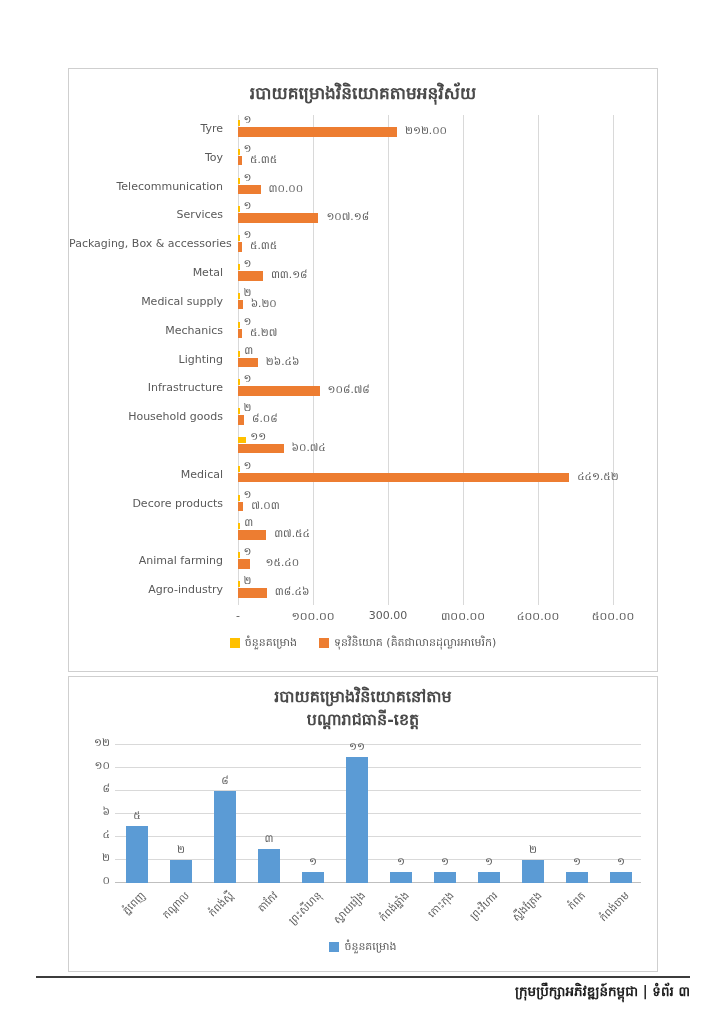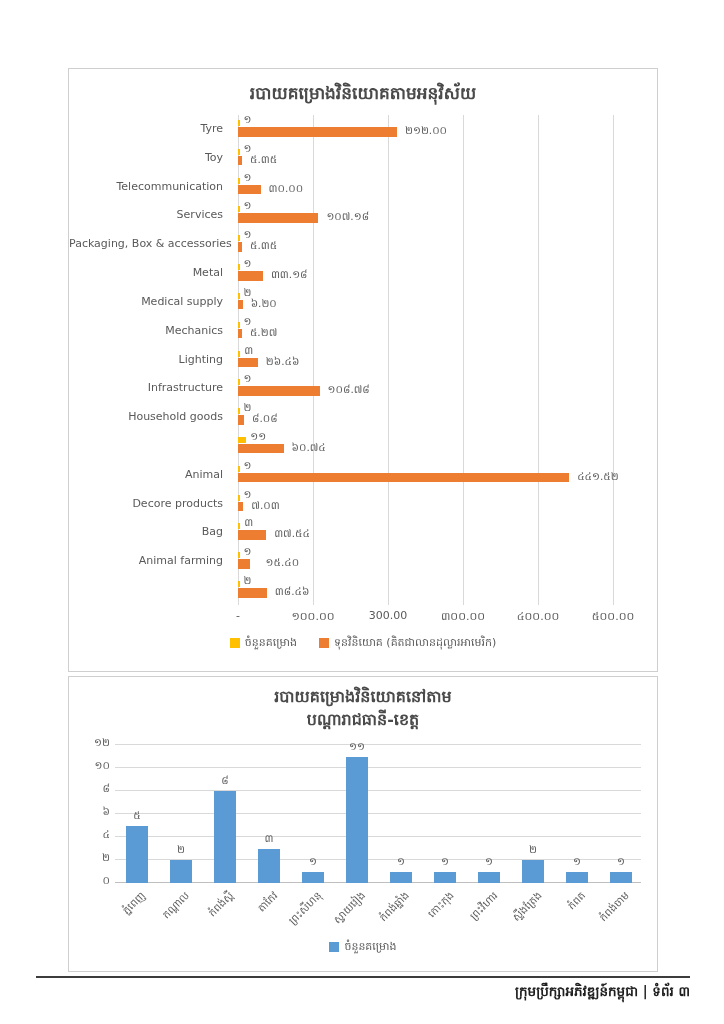--- a/index.html
+++ b/index.html
@@ -188,56 +188,56 @@
       </div>
       <div class="hrow" style="height: 28.8235px;">
         <div class="bars">
           <div class="bar-count" style="width: 8.25px; background: rgb(255, 192, 0);"></div>
           <span class="lbl-count" style="left: 12.25px;">១១</span>
           <div class="bar-val" style="width: 45.555px; background: rgb(237, 125, 49);"></div>
           <span class="lbl-val" style="left: 53.555px;">៦០.៧៤</span>
         </div>
       </div>
       <div class="hrow" style="height: 28.8235px;">
-        <div class="cat">Animal</div>
+        <div class="cat">Medical</div>
         <div class="bars">
           <div class="bar-count" style="width: 1.5px; background: rgb(255, 192, 0);"></div>
           <span class="lbl-count" style="left: 5.5px;">១</span>
           <div class="bar-val" style="width: 331.14px; background: rgb(237, 125, 49);"></div>
           <span class="lbl-val" style="left: 339.14px;">៤៤១.៥២</span>
         </div>
       </div>
       <div class="hrow" style="height: 28.8235px;">
         <div class="cat">Decore products</div>
         <div class="bars">
           <div class="bar-count" style="width: 1.5px; background: rgb(255, 192, 0);"></div>
           <span class="lbl-count" style="left: 5.5px;">១</span>
           <div class="bar-val" style="width: 5.2725px; background: rgb(237, 125, 49);"></div>
           <span class="lbl-val" style="left: 13.2725px;">៧.០៣</span>
         </div>
       </div>
       <div class="hrow" style="height: 28.8235px;">
-        <div class="cat">Bag</div>
         <div class="bars">
           <div class="bar-count" style="width: 2.25px; background: rgb(255, 192, 0);"></div>
           <span class="lbl-count" style="left: 6.25px;">៣</span>
           <div class="bar-val" style="width: 28.155px; background: rgb(237, 125, 49);"></div>
           <span class="lbl-val" style="left: 36.155px;">៣៧.៥៤</span>
         </div>
       </div>
       <div class="hrow" style="height: 28.8235px;">
         <div class="cat">Animal farming</div>
         <div class="bars">
           <div class="bar-count" style="width: 1.5px; background: rgb(255, 192, 0);"></div>
           <span class="lbl-count" style="left: 5.5px;">១</span>
           <div class="bar-val" style="width: 11.55px; background: rgb(237, 125, 49);"></div>
           <span class="lbl-val" style="left: 19.55px; margin-left: 8px;">១៥.៤០</span>
         </div>
       </div>
       <div class="hrow" style="height: 28.8235px;">
+        <div class="cat">Agro-industry</div>
         <div class="bars">
           <div class="bar-count" style="width: 1.5px; background: rgb(255, 192, 0);"></div>
           <span class="lbl-count" style="left: 5.5px;">២</span>
           <div class="bar-val" style="width: 28.845px; background: rgb(237, 125, 49);"></div>
           <span class="lbl-val" style="left: 36.845px;">៣៨.៤៦</span>
         </div>
       </div>
     </div>
 
   <div id="hbar-xticks">

